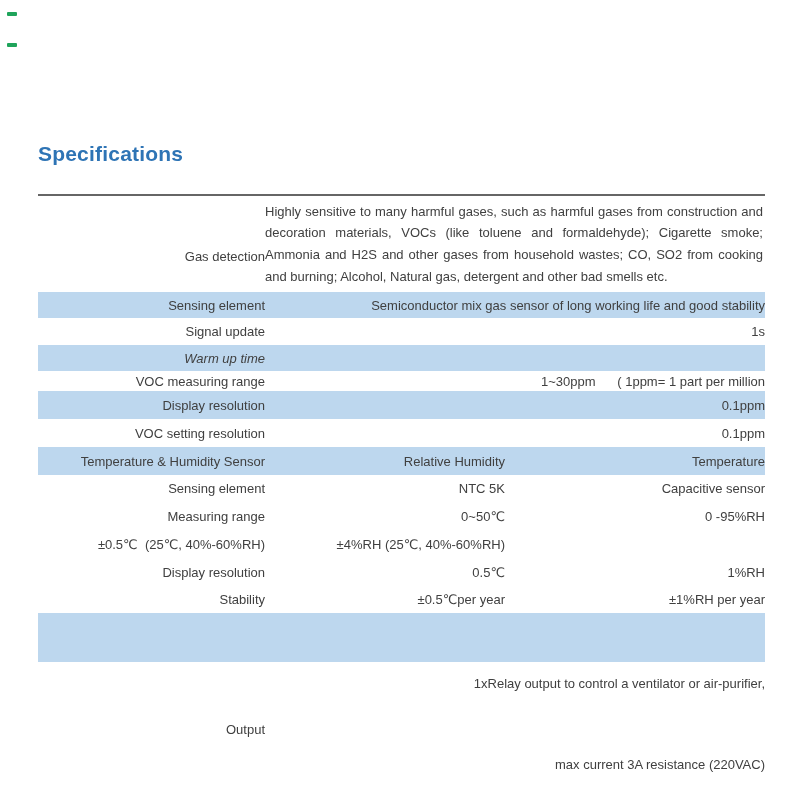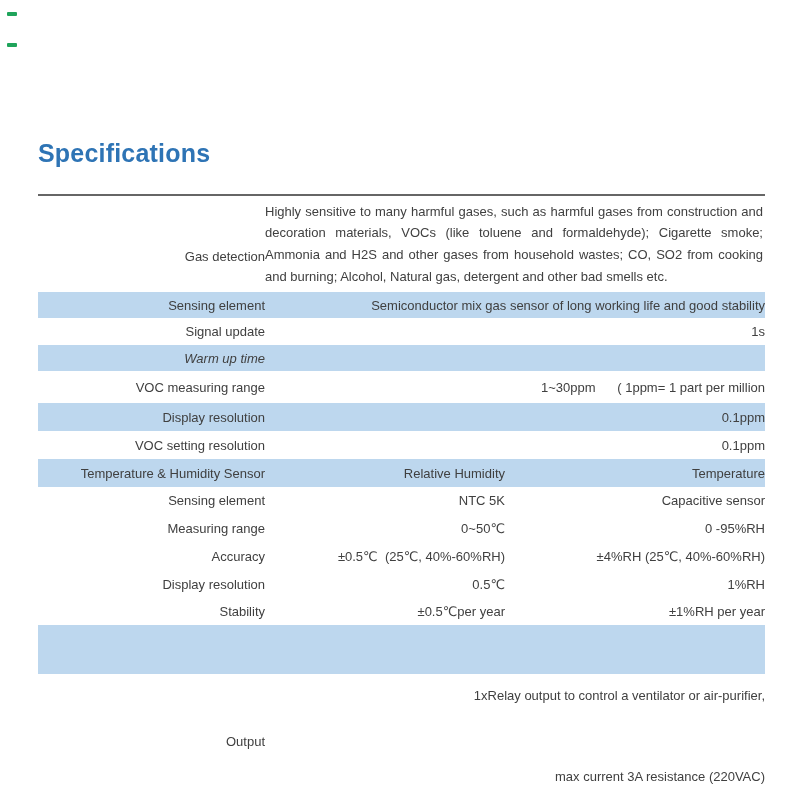--- a/index.html
+++ b/index.html
@@ -3,33 +3,33 @@
 <meta charset="utf-8">
 <style>
   html,body{margin:0;padding:0;background:#ffffff;}
   body{width:800px;height:800px;font-family:"Liberation Sans","DejaVu Sans",sans-serif;color:#404040;}
   .page{position:relative;width:800px;height:800px;overflow:hidden;background:#ffffff;}
 
   .mark{position:absolute;left:7px;width:10px;height:4px;background:#1fa45b;border-radius:1px;}
   .mark-1{top:12px;}
   .mark-2{top:43px;}
 
-  .title{position:absolute;left:38px;top:141px;margin:0;font-size:25px;line-height:25px;
+  .title{position:absolute;left:38px;top:141px;margin:0;font-size:21px;line-height:25px;
          font-weight:bold;color:#2e74b5;letter-spacing:0.2px;}
 
   .spec-table{position:absolute;left:38px;top:194px;width:727px;border-top:2px solid #666666;}
   .spec-row{display:grid;grid-template-columns:227px 240px 1fr;align-items:center;
             font-size:13px;color:#404040;}
   .spec-row.fill{background:#bdd7ee;}
 
   .spec-row:nth-child(1){height:96px;}
   .spec-row:nth-child(2){height:26px;}
   .spec-row:nth-child(3){height:27px;gap:40px;}
   .spec-row:nth-child(4){height:26px;font-style:italic;}
-  .spec-row:nth-child(5){height:32px;}
+  .spec-row:nth-child(5){height:20px;}
   .spec-row:nth-child(6){height:28px;}
   .spec-row:nth-child(7){height:28px;}
   .spec-row:nth-child(8){height:28px;}
   .spec-row:nth-child(9){height:27px;}
   .spec-row:nth-child(10){height:28px;}
   .spec-row:nth-child(11){height:28px;}
   .spec-row:nth-child(12){height:28px;}
   .spec-row:nth-child(13){height:27px;}
   .spec-row:nth-child(14){height:49px;}
 
@@ -100,21 +100,20 @@
       <div class="cell val">Capacitive sensor</div>
     </div>
 
     <div class="spec-row">
       <div class="cell label">Measuring range</div>
       <div class="cell val">0~50℃</div>
       <div class="cell val">0 -95%RH</div>
     </div>
 
     <div class="spec-row">
-      <div class="cell label">Accuracy</div>
       <div class="cell val">±0.5℃  (25℃, 40%-60%RH)</div>
       <div class="cell val">±4%RH (25℃, 40%-60%RH)</div>
     </div>
 
     <div class="spec-row">
       <div class="cell label">Display resolution</div>
       <div class="cell val">0.5℃</div>
       <div class="cell val">1%RH</div>
     </div>
 

